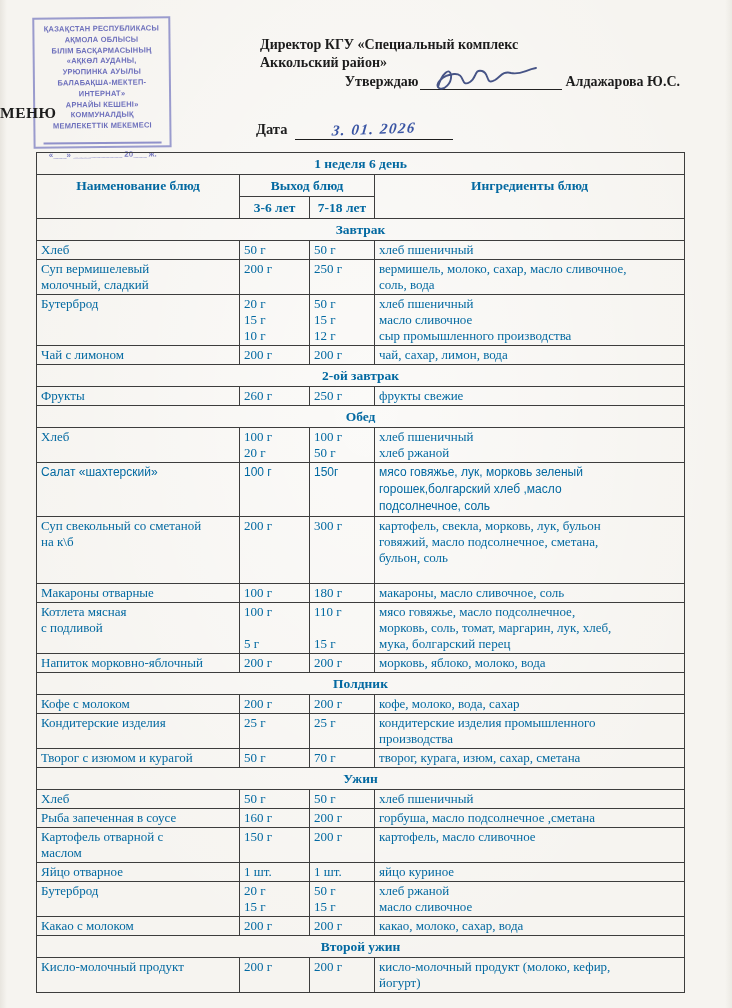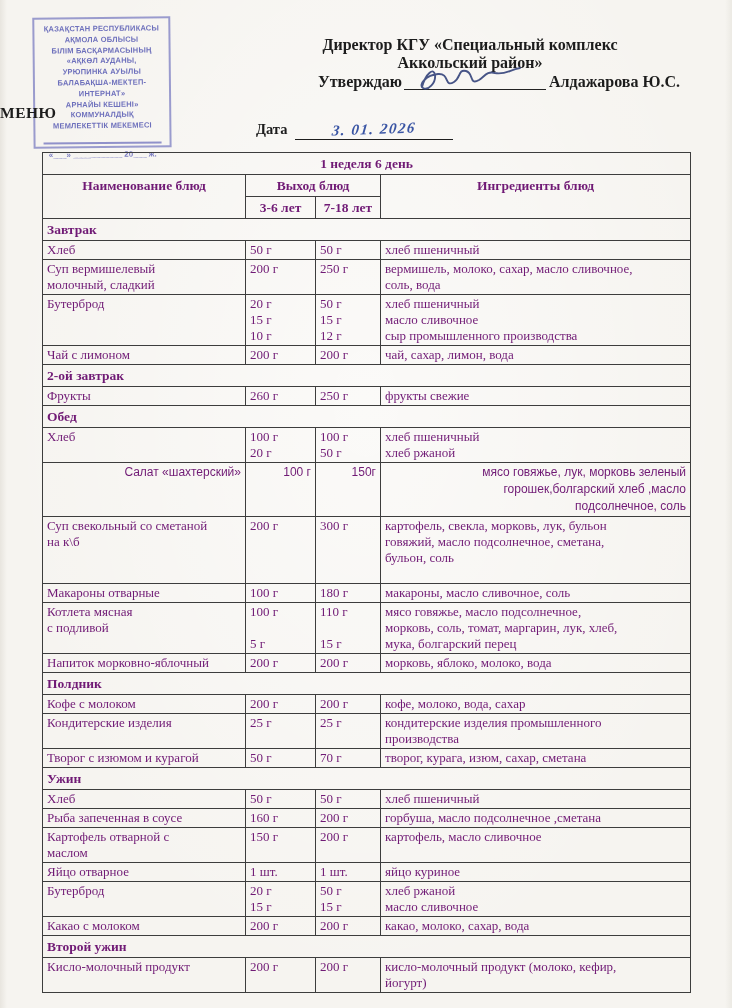--- a/index.html
+++ b/index.html
@@ -35,22 +35,22 @@
   }
   .stamp-foot {
     font-size:8px; line-height:12px; margin-top:1px;
     white-space:nowrap; overflow:hidden;
     color:rgba(91,94,181,.9);
   }
 
   
   .approve-block {
     position:absolute; top:36px; right:52px; width:420px;
-    text-align:center; font-weight:bold;
-    font-size:16px; line-height:18px;
+    text-align:left; font-weight:bold;
+    font-size:14px; line-height:18px;
   }
   .approve-row {
     display:flex; justify-content:flex-end; align-items:flex-end;
     margin-top:1px;
   }
   .approve-label { font-weight:bold; }
   .sig-area {
     position:relative; width:142px; height:17px;
     border-bottom:1.3px solid #222; margin:0 3px 1px 2px;
   }
@@ -74,42 +74,42 @@
   }
   .handwriting {
     display:inline-block;
     color:#3a55a4; font-style:italic; font-weight:bold;
     font-size:15px; letter-spacing:1.5px;
     transform:rotate(-2deg) skewX(-8deg);
   }
 
   
   table.menu {
-    position:absolute; top:152px; left:42px;
+    position:absolute; top:152px; left:36px;
     width:648px; border-collapse:collapse;
-    font-size:13px; color:#701a75;
+    font-size:13px; color:#0369a1;
     table-layout:fixed;
   }
   .menu td {
     border:1.4px solid #3d3d3d;
     vertical-align:top; padding:1px 4px;
   }
   .menu .hdr {
     text-align:center; font-weight:bold;
     font-size:13.5px; line-height:19px; padding:1px 2px;
   }
   .menu .sec-row td {
-    font-weight:bold;
+    text-align:center; font-weight:bold;
     font-size:13.5px; line-height:19px;
   }
   .line { min-height:16px; line-height:16px; }
   .dish { padding-left:6px; }
   .portion { padding-left:9px; }
   .ing { padding-left:8px; }
-  tr.sans-row td { font-family:"Liberation Sans", sans-serif; font-size:12px;text-align:right; }
+  tr.sans-row td { font-family:"Liberation Sans", sans-serif; font-size:12px; }
   tr.sans-row .line { min-height:17px; line-height:17px; }
 </style>
 </head>
 <body>
 
 <div class="stamp">
   <div class="stamp-frame">
     <div id="stamp-lines">
         <div class="stamp-line">ҚАЗАҚСТАН РЕСПУБЛИКАСЫ</div>
         <div class="stamp-line">АҚМОЛА ОБЛЫСЫ</div>

